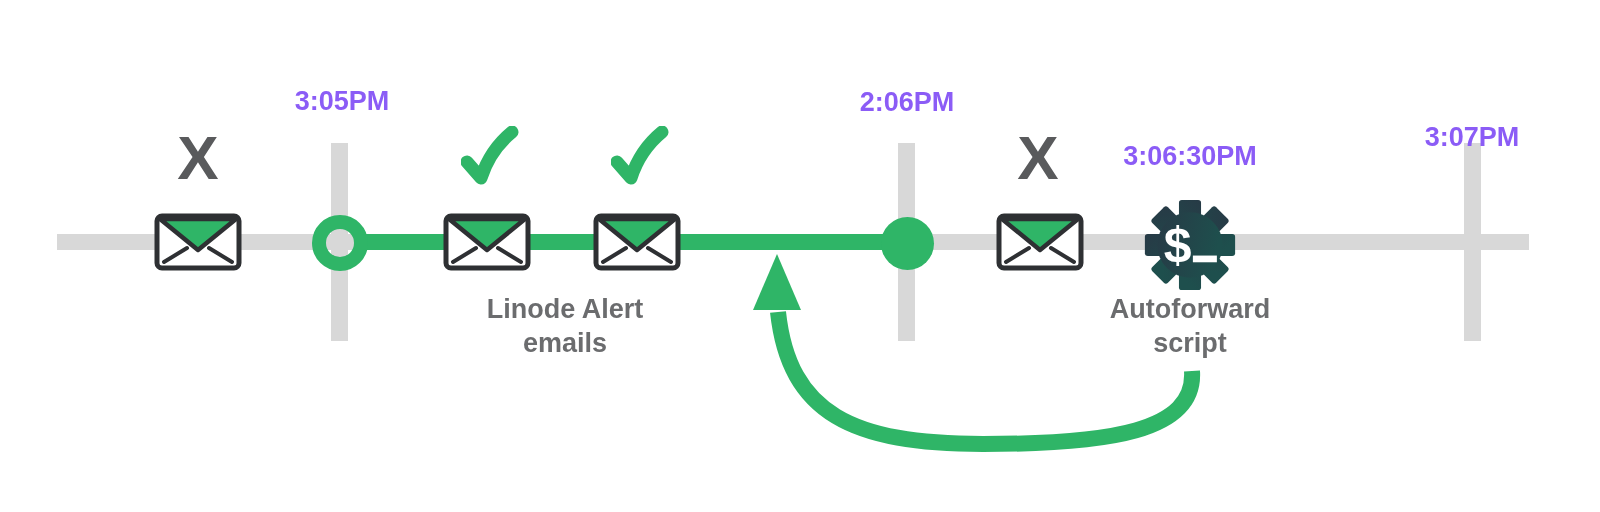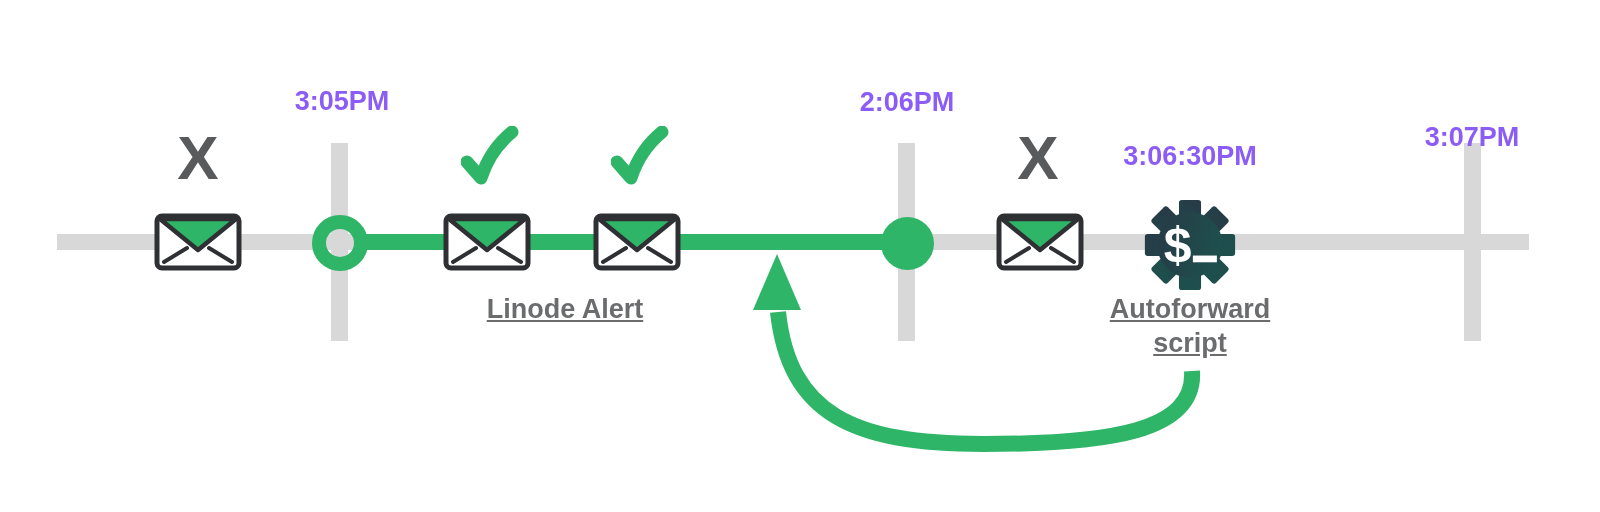--- a/index.html
+++ b/index.html
@@ -38,21 +38,20 @@
     line-height: 27px; white-space: nowrap; transform: translateX(-50%);
   }
   .x-mark {
     color: #595A5C; font-size: 62px; font-weight: 700;
     line-height: 60px; transform: translateX(-50%);
   }
   .group-label {
     color: #6B6C6E; font-size: 27px; font-weight: 700;
     line-height: 34px; text-align: center; transform: translateX(-50%);
     white-space: nowrap;
-    text-decoration: underline;
   }
 
   svg { display: block; }
   .overlay { left: 0; top: 0; pointer-events: none; }
 </style>
 </head>
 <body>
 
 <div class="canvas">
 
@@ -114,20 +113,21 @@
       <rect x="-47" y="-11.5" width="94" height="23" rx="3" transform="rotate(90)"></rect>
       <rect x="-47" y="-11.5" width="94" height="23" rx="3" transform="rotate(135)"></rect>
       <circle cx="0" cy="0" r="34"></circle>
     </g>
     <text x="-13" y="18" text-anchor="middle" fill="#ffffff" font-size="52" font-weight="700" font-family="Liberation Sans, sans-serif">$</text>
     <rect x="3" y="11" width="25" height="7" fill="#ffffff"></rect>
   </svg>
 
   <div class="abs group-label" style="left:565px; top:292px;">
     <div>Linode Alert</div>
+    <div>emails</div>
   </div>
   <div class="abs group-label" style="left:1190px; top:292px;">
     <div>Autoforward</div>
     <div>script</div>
   </div>
 
   <svg class="abs overlay" width="1600" height="512" viewBox="0 0 1600 512">
     <path d="M1192 371 C1196 432 1108 444 983 444 C853 444 789 414 778 312" fill="none" stroke="#2FB567" stroke-width="16" stroke-linecap="butt"></path>
     <polygon points="753,310 801,310 777,254" fill="#2FB567"></polygon>
   </svg>

